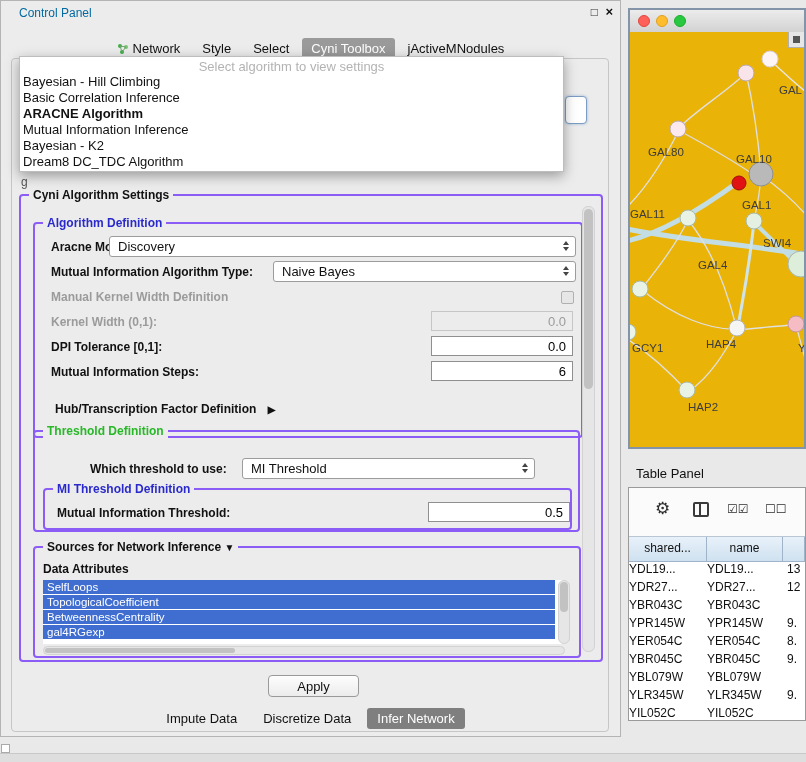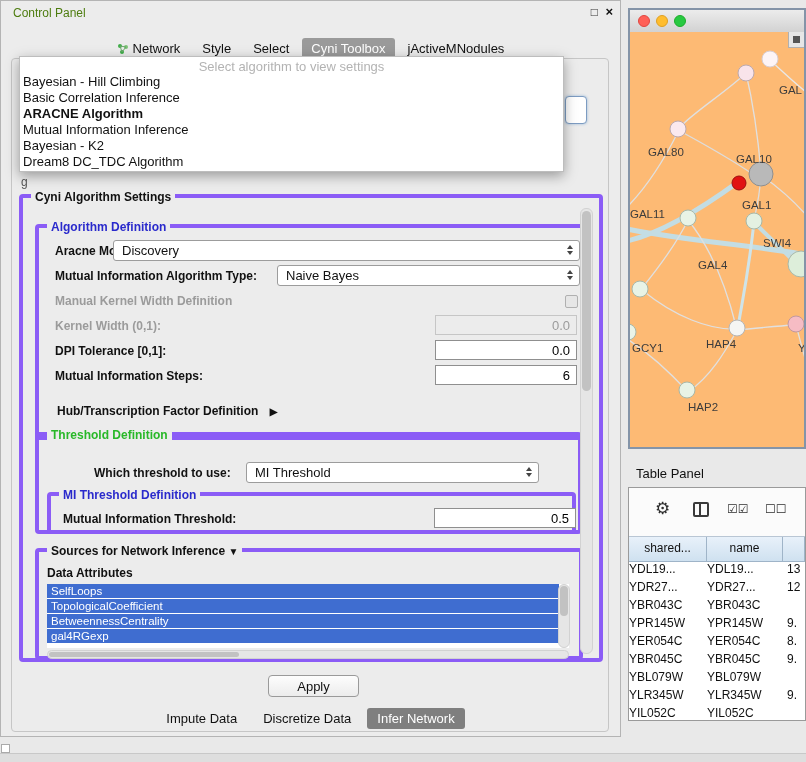--- a/index.html
+++ b/index.html
@@ -4,31 +4,31 @@
 <style>
   html,body{margin:0;padding:0;}
   body{
     width:806px;height:762px;position:relative;overflow:hidden;
     background:#e9e9e9;font-family:"Liberation Sans",sans-serif;font-size:12px;color:#111;
   }
   .abs{position:absolute;}
 
   
   #control-panel{left:0;top:0;width:621px;height:737px;background:#ececec;border:1px solid #b4b4b4;box-sizing:border-box;}
-  .cp-title{position:absolute;left:12px;top:5px;font-size:12px;color:#4d7c0f;text-align:center;}
+  .cp-title{position:absolute;left:18px;top:5px;font-size:12px;color:#0369a1;text-align:center;}
   .cp-float{position:absolute;right:22px;top:4px;font-size:12px;color:#333;cursor:default;}
   .cp-close{position:absolute;right:7px;top:3px;font-size:13px;font-weight:bold;color:#111;cursor:default;}
 
   .tabs-row{position:absolute;left:0;right:0;top:37px;display:flex;justify-content:center;gap:4px;}
   .tab{padding:3px 9px;font-size:13px;color:#111;border-radius:3px;white-space:nowrap;display:flex;align-items:center;gap:4px;}
   .tab.selected{background:#9a9a9a;color:#fff;}
 
   .content-frame{position:absolute;left:10px;top:57px;width:598px;height:674px;border:1px solid #c6c6c6;border-radius:4px;box-sizing:border-box;}
 
-  .group{position:absolute;border:4px solid #8b5cf6;border-radius:4px;box-sizing:border-box;}
+  .group{position:absolute;border:2px solid #8b5cf6;border-radius:4px;box-sizing:border-box;}
   .gtitle{position:absolute;top:-8px;left:8px;background:#ececec;padding:0 4px;font-weight:bold;font-size:12px;white-space:nowrap;}
   .t-blue{color:#2a2acc;}
   .t-green{color:#28b828;}
 
   .lbl{position:absolute;font-weight:bold;font-size:12px;white-space:nowrap;}
   .lbl.disabled{color:#9b9b9b;}
 
   .combo{position:absolute;background:#fff;border:1px solid #9c9c9c;border-radius:3px;font-size:13px;line-height:19px;padding-left:8px;box-sizing:border-box;height:21px;cursor:default;}
   .combo-arrows{position:absolute;right:6px;top:4px;display:flex;flex-direction:column;align-items:center;}
   .arr-up{width:0;height:0;border-left:3.5px solid transparent;border-right:3.5px solid transparent;border-bottom:4.5px solid #444;margin-bottom:2px;}
@@ -65,21 +65,21 @@
   .fragment-widget{position:absolute;left:564px;top:95px;width:22px;height:28px;background:#fff;border:1px solid #7d9cc2;border-radius:4px;box-shadow:0 0 3px #9ab8d8;box-sizing:border-box;z-index:10;}
   .obscured{position:absolute;left:20px;top:174px;font-size:12px;color:#555;}
 
   
   #network-window{left:628px;top:8px;width:178px;height:441px;border:2px solid #8494a8;box-sizing:border-box;background:#fff;}
   .net-titlebar{height:22px;background:linear-gradient(#ececec,#d2d2d2);border-bottom:1px solid #aeaeae;position:relative;}
   .light{position:absolute;top:5px;width:12px;height:12px;border-radius:6px;box-sizing:border-box;}
   .light.red{left:8px;background:#ff6057;border:1px solid #e14640;}
   .light.yellow{left:26px;background:#ffbd2e;border:1px solid #dfa023;}
   .light.green{left:44px;background:#28c941;border:1px solid #1dad2b;}
-  .net-canvas{position:absolute;left:0;top:22px;right:0;bottom:0;background:#fdba74;overflow:hidden;}
+  .net-canvas{position:absolute;left:0;top:22px;right:0;bottom:0;background:#eab308;overflow:hidden;}
   .net-corner{position:absolute;right:0;top:0;width:16px;height:16px;background:#e6e6e6;border-left:1px solid #b0b0b0;border-bottom:1px solid #b0b0b0;box-sizing:border-box;}
   .net-corner::after{content:"";position:absolute;left:4px;top:4px;width:7px;height:7px;background:#555;}
 
   
   .table-panel-label{position:absolute;left:636px;top:466px;font-size:13px;color:#111;}
   #table-panel{left:628px;top:487px;width:178px;height:234px;background:#fff;border:1px solid #9a9a9a;box-sizing:border-box;overflow:hidden;}
   .tp-toolbar{position:absolute;left:0;right:0;top:0;height:48px;background:#fbfbfb;}
   .gear-icon{position:absolute;left:26px;top:10px;font-size:17px;color:#2e2e2e;}
   .col-icon{position:absolute;left:64px;top:14px;width:16px;height:15px;border:2px solid #3a3a3a;border-radius:2px;box-sizing:border-box;}
   .col-icon::after{content:"";position:absolute;left:4px;top:0;bottom:0;width:2px;background:#3a3a3a;}

